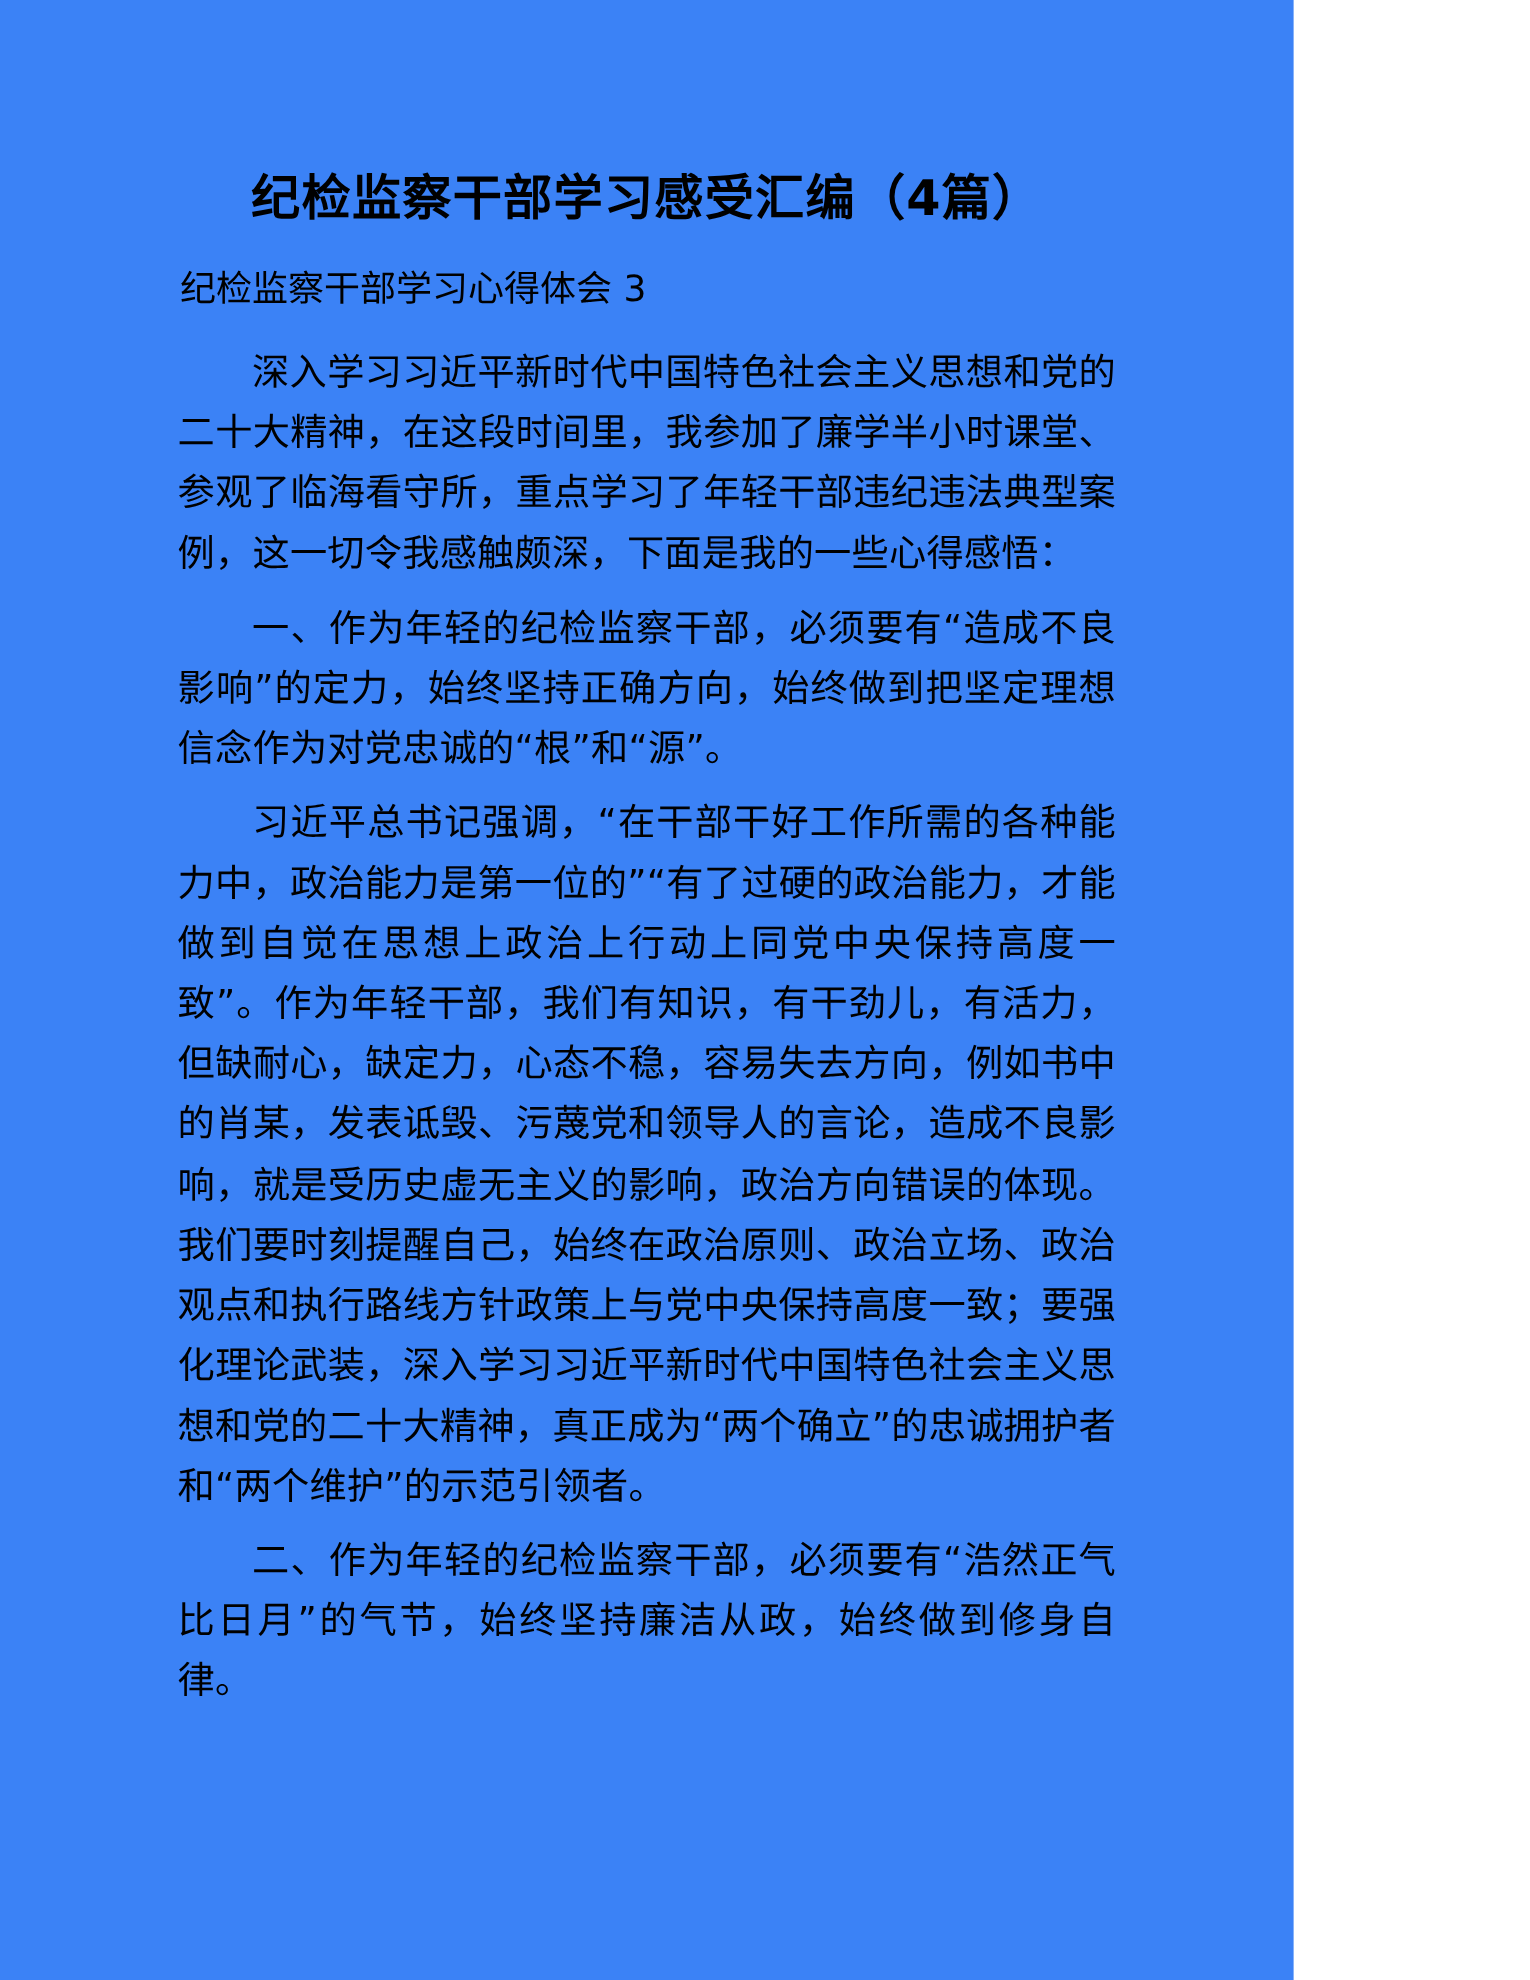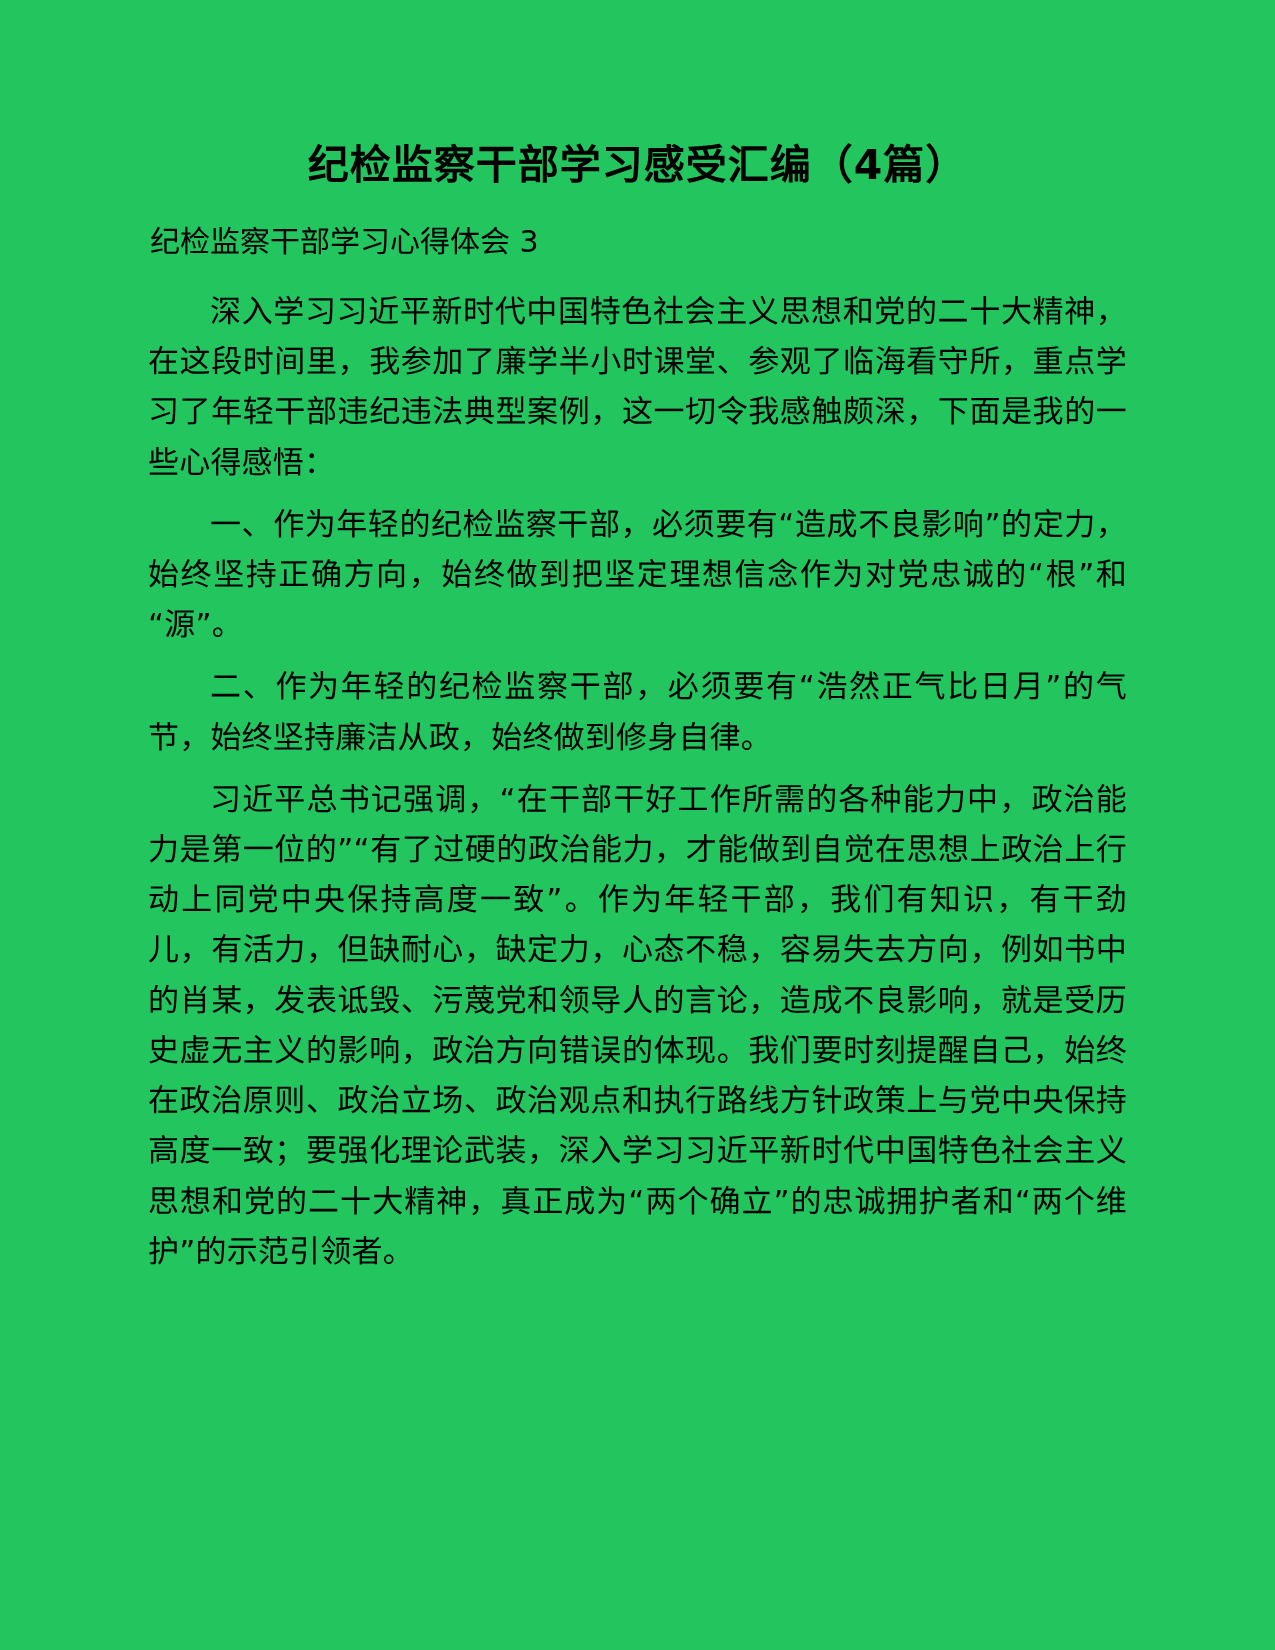--- a/index.html
+++ b/index.html
@@ -10,25 +10,25 @@
   }
   body {
     width: 1275px;
     height: 1650px;
     font-family: "DejaVu Sans", "Liberation Sans", sans-serif;
     color: #000000;
     overflow: hidden;
   }
   .page {
     position: relative;
-    width: 1275px;
+    width: 1078px;
     height: 1650px;
     box-sizing: border-box;
     padding: 120px 148px 80px 148px;
-    background: #22c55e;
+    background: #3b82f6;
   }
   .doc-title {
     font-size: 41px;
     font-weight: bold;
     text-align: center;
     letter-spacing: 1px;
     line-height: 1.35;
     margin: 18px 0 26px 0;
   }
   .subtitle {
@@ -57,17 +57,17 @@
 <div class="page">
 
   <h1 class="doc-title">纪检监察干部学习感受汇编（4篇）</h1>
 
   <div class="subtitle">纪检监察干部学习心得体会 3</div>
 
   <p class="body-par">深入学习习近平新时代中国特色社会主义思想和党的二十大精神，在这段时间里，我参加了廉学半小时课堂、参观了临海看守所，重点学习了年轻干部违纪违法典型案例，这一切令我感触颇深，下面是我的一些心得感悟：</p>
 
   <p class="body-par">一、作为年轻的纪检监察干部，必须要有“造成不良影响”的定力，始终坚持正确方向，始终做到把坚定理想信念作为对党忠诚的“根”和“源”。</p>
 
+  <p class="body-par">习近平总书记强调，“在干部干好工作所需的各种能力中，政治能力是第一位的”“有了过硬的政治能力，才能做到自觉在思想上政治上行动上同党中央保持高度一致”。作为年轻干部，我们有知识，有干劲儿，有活力，但缺耐心，缺定力，心态不稳，容易失去方向，例如书中的肖某，发表诋毁、污蔑党和领导人的言论，造成不良影响，就是受历史虚无主义的影响，政治方向错误的体现。我们要时刻提醒自己，始终在政治原则、政治立场、政治观点和执行路线方针政策上与党中央保持高度一致；要强化理论武装，深入学习习近平新时代中国特色社会主义思想和党的二十大精神，真正成为“两个确立”的忠诚拥护者和“两个维护”的示范引领者。</p>
+
   <p class="body-par">二、作为年轻的纪检监察干部，必须要有“浩然正气比日月”的气节，始终坚持廉洁从政，始终做到修身自律。</p>
-
-  <p class="body-par">习近平总书记强调，“在干部干好工作所需的各种能力中，政治能力是第一位的”“有了过硬的政治能力，才能做到自觉在思想上政治上行动上同党中央保持高度一致”。作为年轻干部，我们有知识，有干劲儿，有活力，但缺耐心，缺定力，心态不稳，容易失去方向，例如书中的肖某，发表诋毁、污蔑党和领导人的言论，造成不良影响，就是受历史虚无主义的影响，政治方向错误的体现。我们要时刻提醒自己，始终在政治原则、政治立场、政治观点和执行路线方针政策上与党中央保持高度一致；要强化理论武装，深入学习习近平新时代中国特色社会主义思想和党的二十大精神，真正成为“两个确立”的忠诚拥护者和“两个维护”的示范引领者。</p>
 
 </div>
 
 </body></html>

